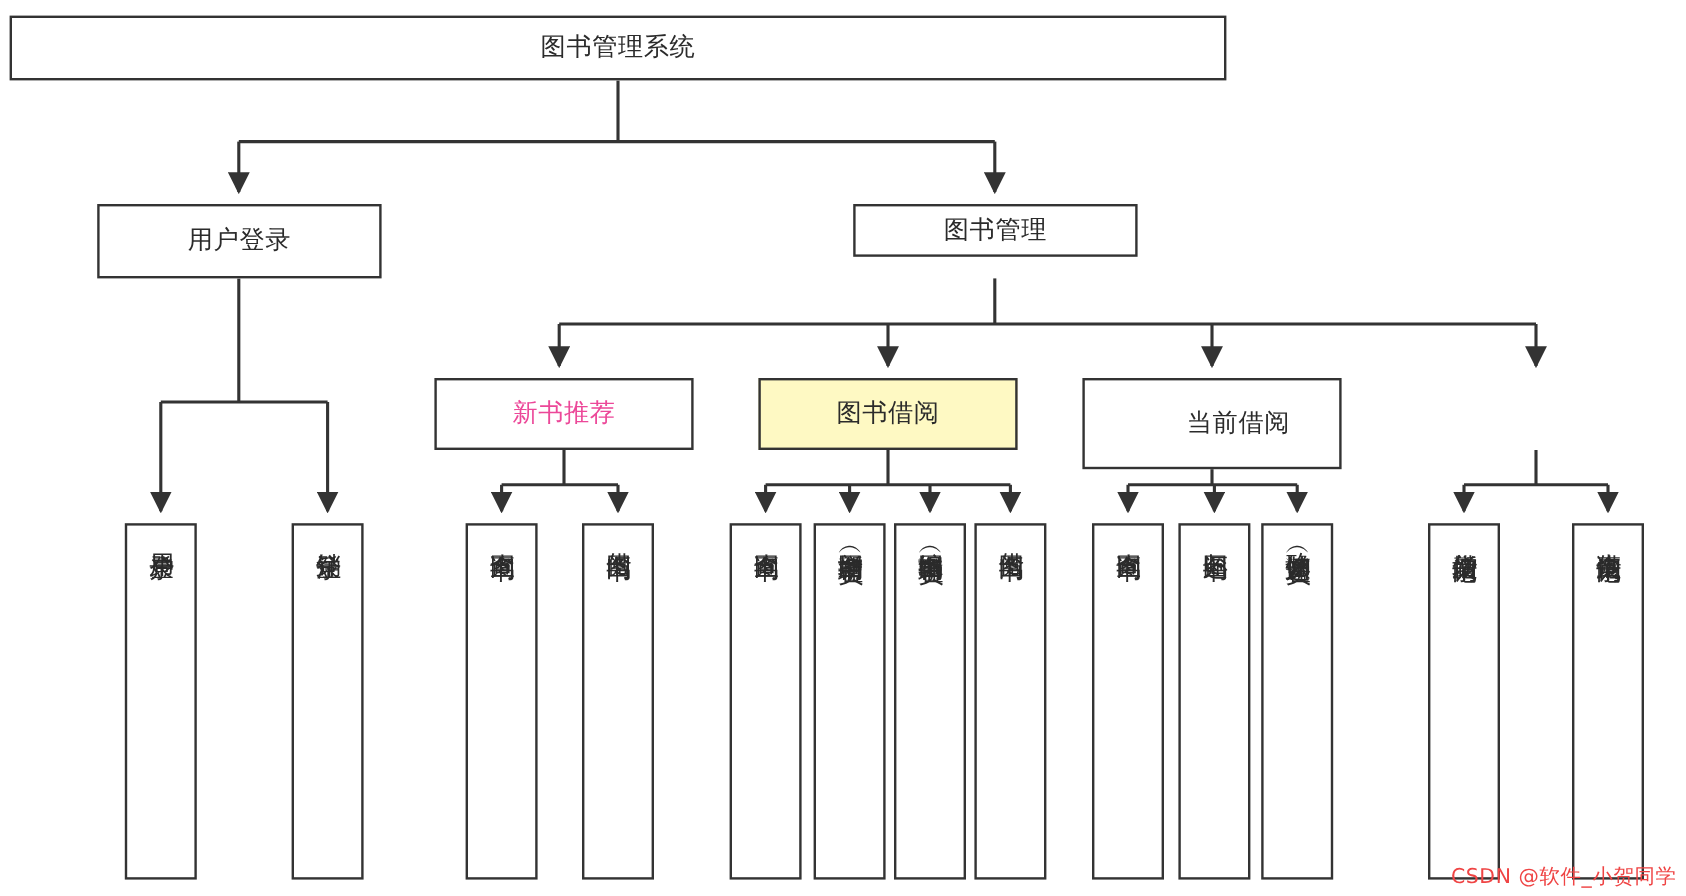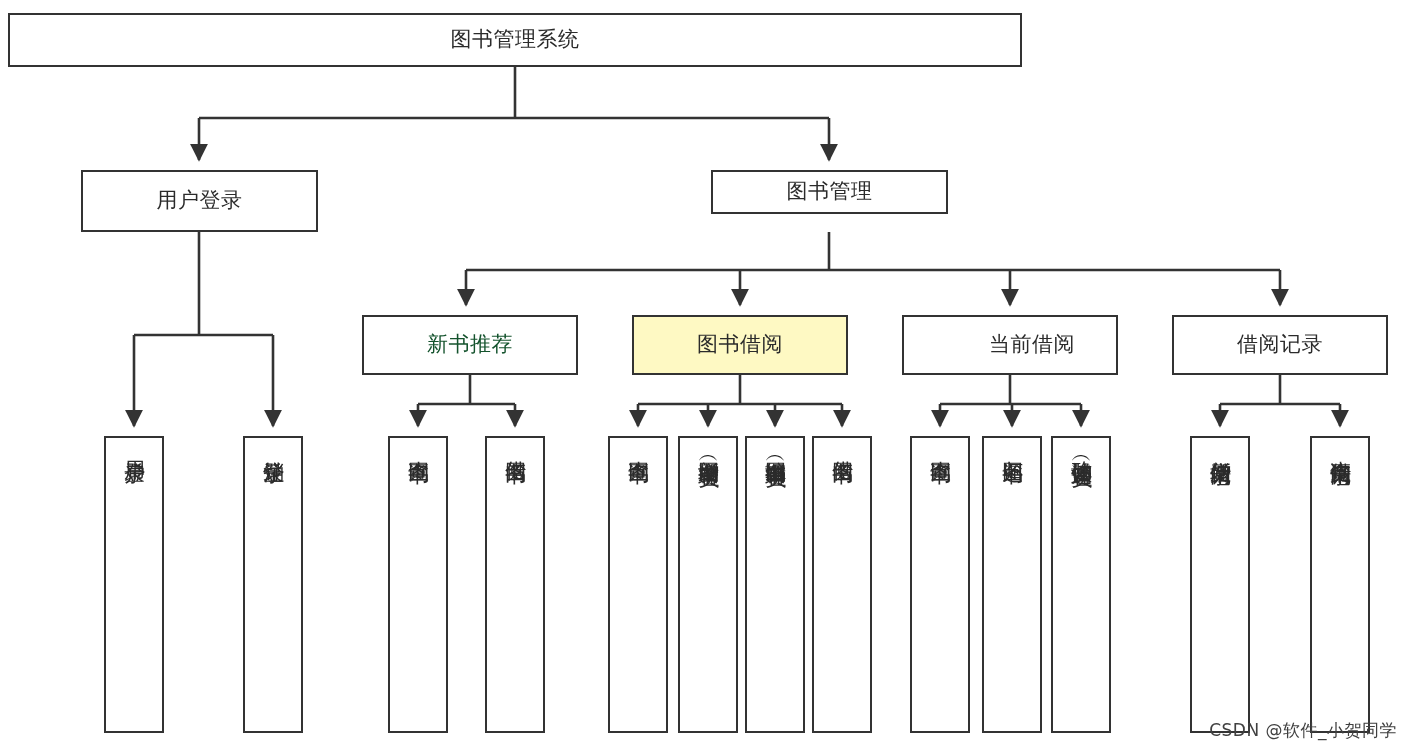--- a/index.html
+++ b/index.html
@@ -128,30 +128,27 @@
   </div>
 
   <div class="node" style="left: 81px; top: 170px; width: 237px; height: 62px; border-color: rgb(51, 51, 51); background: rgb(255, 255, 255);">
     <span class="label" style="color: rgb(43, 43, 43);">用户登录</span>
   </div>
   <div class="node" style="left: 711px; top: 170px; width: 237px; height: 44px; border-color: rgb(51, 51, 51); background: rgb(255, 255, 255);">
     <span class="label" style="color: rgb(43, 43, 43);">图书管理</span>
   </div>
 
   <div class="node" style="left: 362px; top: 315px; width: 216px; height: 60px; border-color: rgb(51, 51, 51); background: rgb(255, 255, 255);">
-    <span class="label" style="color: #14532d;">新书推荐</span>
+    <span class="label" style="color: #ec4899;">新书推荐</span>
   </div>
   <div class="node" style="left: 632px; top: 315px; width: 216px; height: 60px; border-color: rgb(51, 51, 51); background: #fef9c3;">
     <span class="label" style="color: rgb(43, 43, 43);">图书借阅</span>
   </div>
-  <div class="node" style="left: 902px; top: 315px; width: 216px; height: 60px; border-color: rgb(51, 51, 51); background: rgb(255, 255, 255); padding-left: 44px;">
+  <div class="node" style="left: 902px; top: 315px; width: 216px; height: 76px; border-color: rgb(51, 51, 51); background: rgb(255, 255, 255); padding-left: 44px;">
     <span class="label" style="color: rgb(43, 43, 43);">当前借阅</span>
-  </div>
-  <div class="node" style="left: 1172px; top: 315px; width: 216px; height: 60px; border-color: rgb(51, 51, 51); background: rgb(255, 255, 255);">
-    <span class="label" style="color: rgb(43, 43, 43);">借阅记录</span>
   </div>
 
   <div class="node vertical" style="left: 104px; top: 436px; width: 60px; height: 297px; border-color: rgb(51, 51, 51); background: rgb(255, 255, 255);">
     <span class="label" style="color: rgb(43, 43, 43);">用户登录</span>
   </div>
   <div class="node vertical" style="left: 243px; top: 436px; width: 60px; height: 297px; border-color: rgb(51, 51, 51); background: rgb(255, 255, 255);">
     <span class="label" style="color: rgb(43, 43, 43);">注销登录</span>
   </div>
   <div class="node vertical" style="left: 388px; top: 436px; width: 60px; height: 297px; border-color: rgb(51, 51, 51); background: rgb(255, 255, 255);">
     <span class="label" style="color: rgb(43, 43, 43);">查询图书</span>
@@ -180,15 +177,15 @@
   <div class="node vertical" style="left: 1051px; top: 436px; width: 60px; height: 297px; border-color: rgb(51, 51, 51); background: rgb(255, 255, 255);">
     <span class="label" style="color: rgb(43, 43, 43);">确认归还（管理员）</span>
   </div>
   <div class="node vertical" style="left: 1190px; top: 436px; width: 60px; height: 297px; border-color: rgb(51, 51, 51); background: rgb(255, 255, 255);">
     <span class="label" style="color: rgb(43, 43, 43);">新增借阅记录</span>
   </div>
   <div class="node vertical" style="left: 1310px; top: 436px; width: 60px; height: 297px; border-color: rgb(51, 51, 51); background: rgb(255, 255, 255);">
     <span class="label" style="color: rgb(43, 43, 43);">查询借阅记录</span>
   </div>
 
-  <div class="watermark" style="color: #404040;">CSDN @软件_小贺同学</div>
+  <div class="watermark" style="color: #ef4444;">CSDN @软件_小贺同学</div>
 
 </div>
 
 </body></html>

